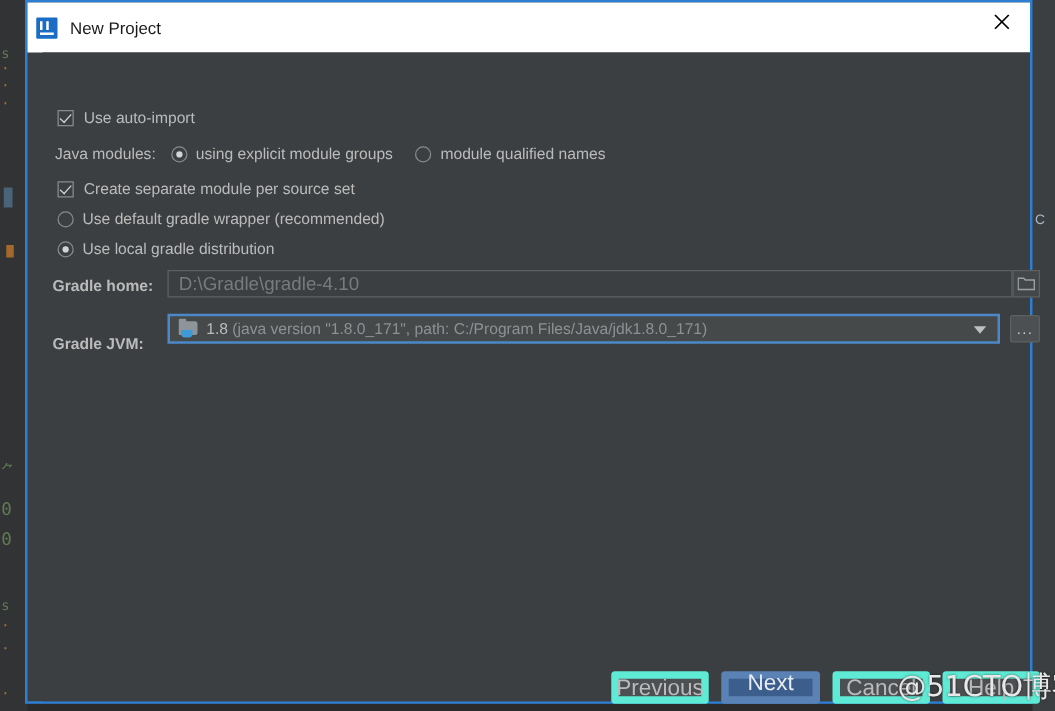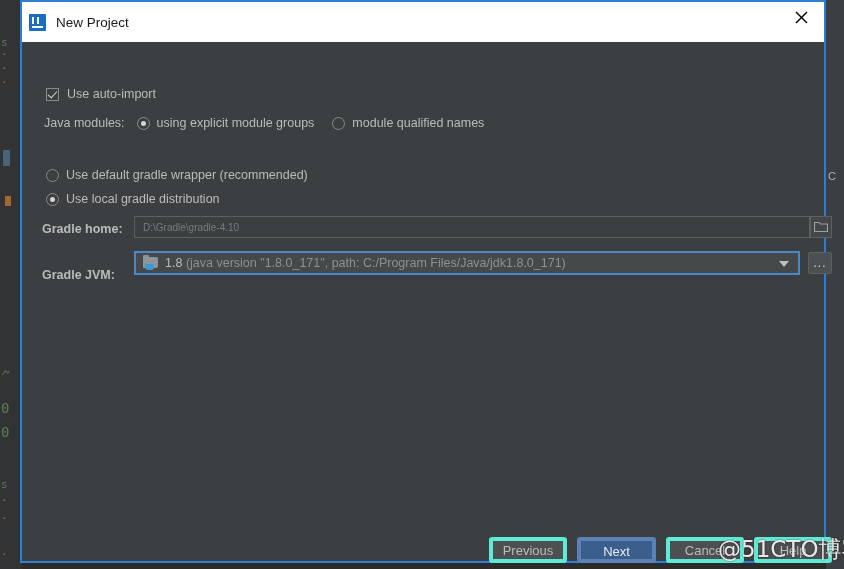--- a/index.html
+++ b/index.html
@@ -180,21 +180,21 @@
     font-weight: bold;
   }
 
   
   .textfield {
     position: absolute;
     box-sizing: border-box;
     border: 1px solid #5e6060;
     background: #3c3f41;
     color: #777b7d;
-    font-size: 10px;
+    font-size: 15px;
     display: flex;
     align-items: center;
     padding-left: 8px;
     white-space: nowrap;
     overflow: hidden;
   }
 
   .icon-btn {
     position: absolute;
     box-sizing: border-box;
@@ -273,25 +273,25 @@
     font-size: 12px;
     letter-spacing: 1px;
     line-height: 1;
   }
 
   
   .btn {
     position: absolute;
     box-sizing: border-box;
     height: 26px;
-    border: 4px solid #5eead4;
+    border: 6px solid #5eead4;
     background: #4c5052;
     border-radius: 3px;
     color: #bbbbbb;
-    font-size: 13px;
+    font-size: 18px;
     display: flex;
     align-items: center;
     justify-content: center;
     cursor: default;
   }
   .btn.primary {
     background: #3c5e8c;
     border-color: #5b82b5;
     color: #e6ecf2;
   }
@@ -354,20 +354,24 @@
     </div>
 
     <div class="row" style="left:10px; top:74px;">
       <span class="lbl" style="margin-right:12px;">Java modules:</span>
       <span class="rb checked"></span>
       <span class="lbl" style="margin-right:18px;">using explicit module groups</span>
       <span class="rb"></span>
       <span class="lbl">module qualified names</span>
     </div>
 
+    <div class="row" style="left:12px; top:102px;">
+      <span class="cb checked"></span>
+      <span class="lbl">Create separate module per source set</span>
+    </div>
 
     <div class="row" style="left:12px; top:126px;">
       <span class="rb"></span>
       <span class="lbl">Use default gradle wrapper (recommended)</span>
     </div>
 
     <div class="row" style="left:12px; top:150px;">
       <span class="rb checked"></span>
       <span class="lbl">Use local gradle distribution</span>
     </div>

